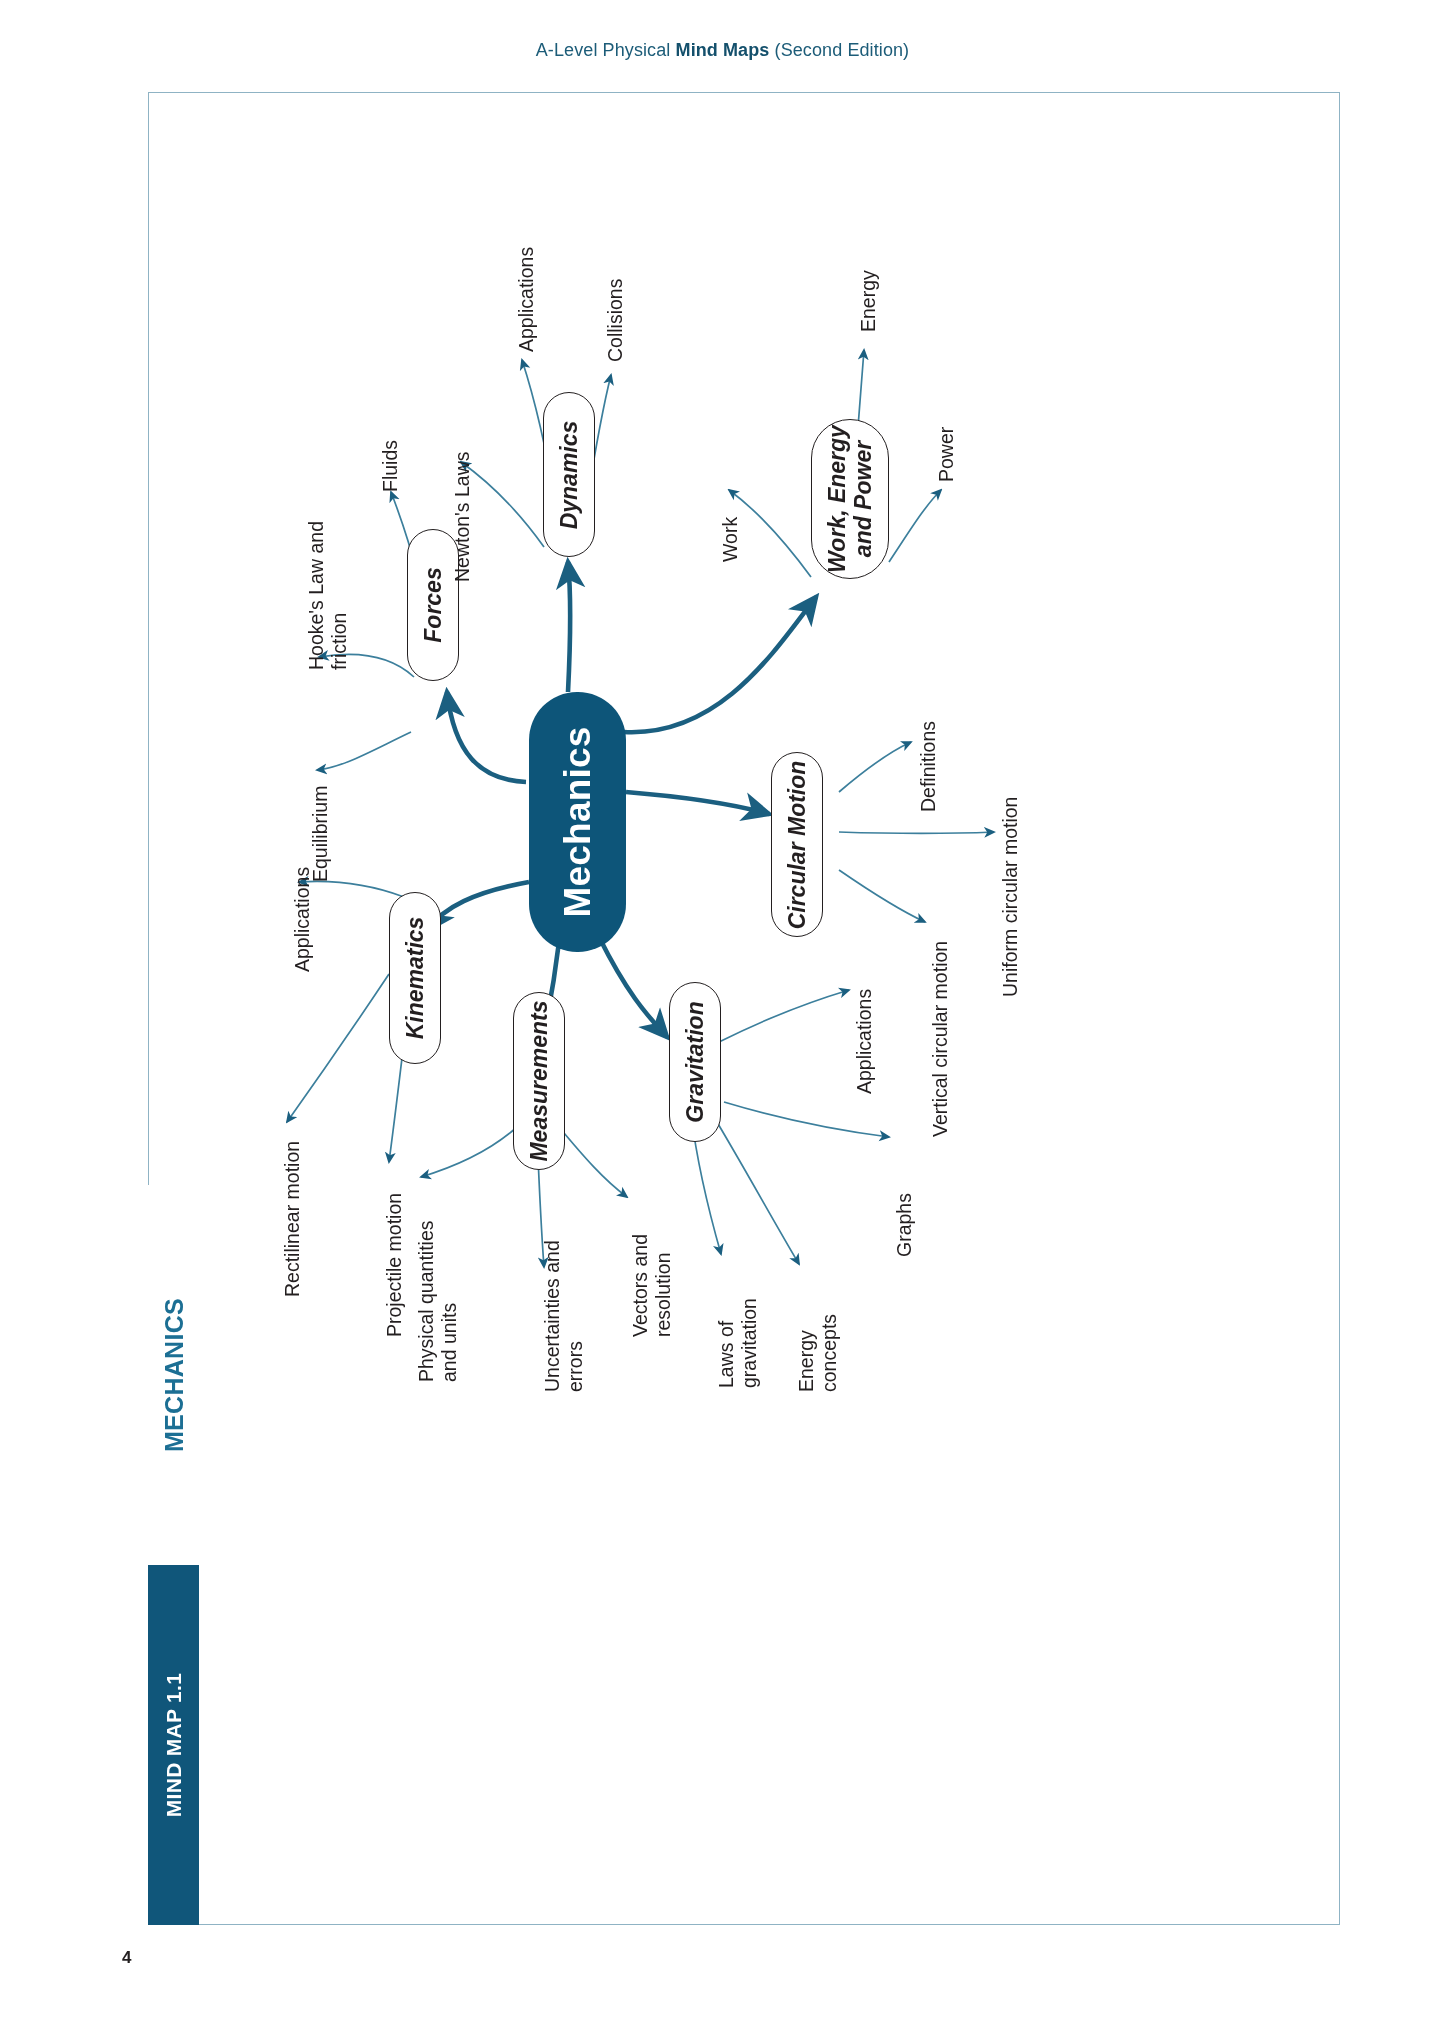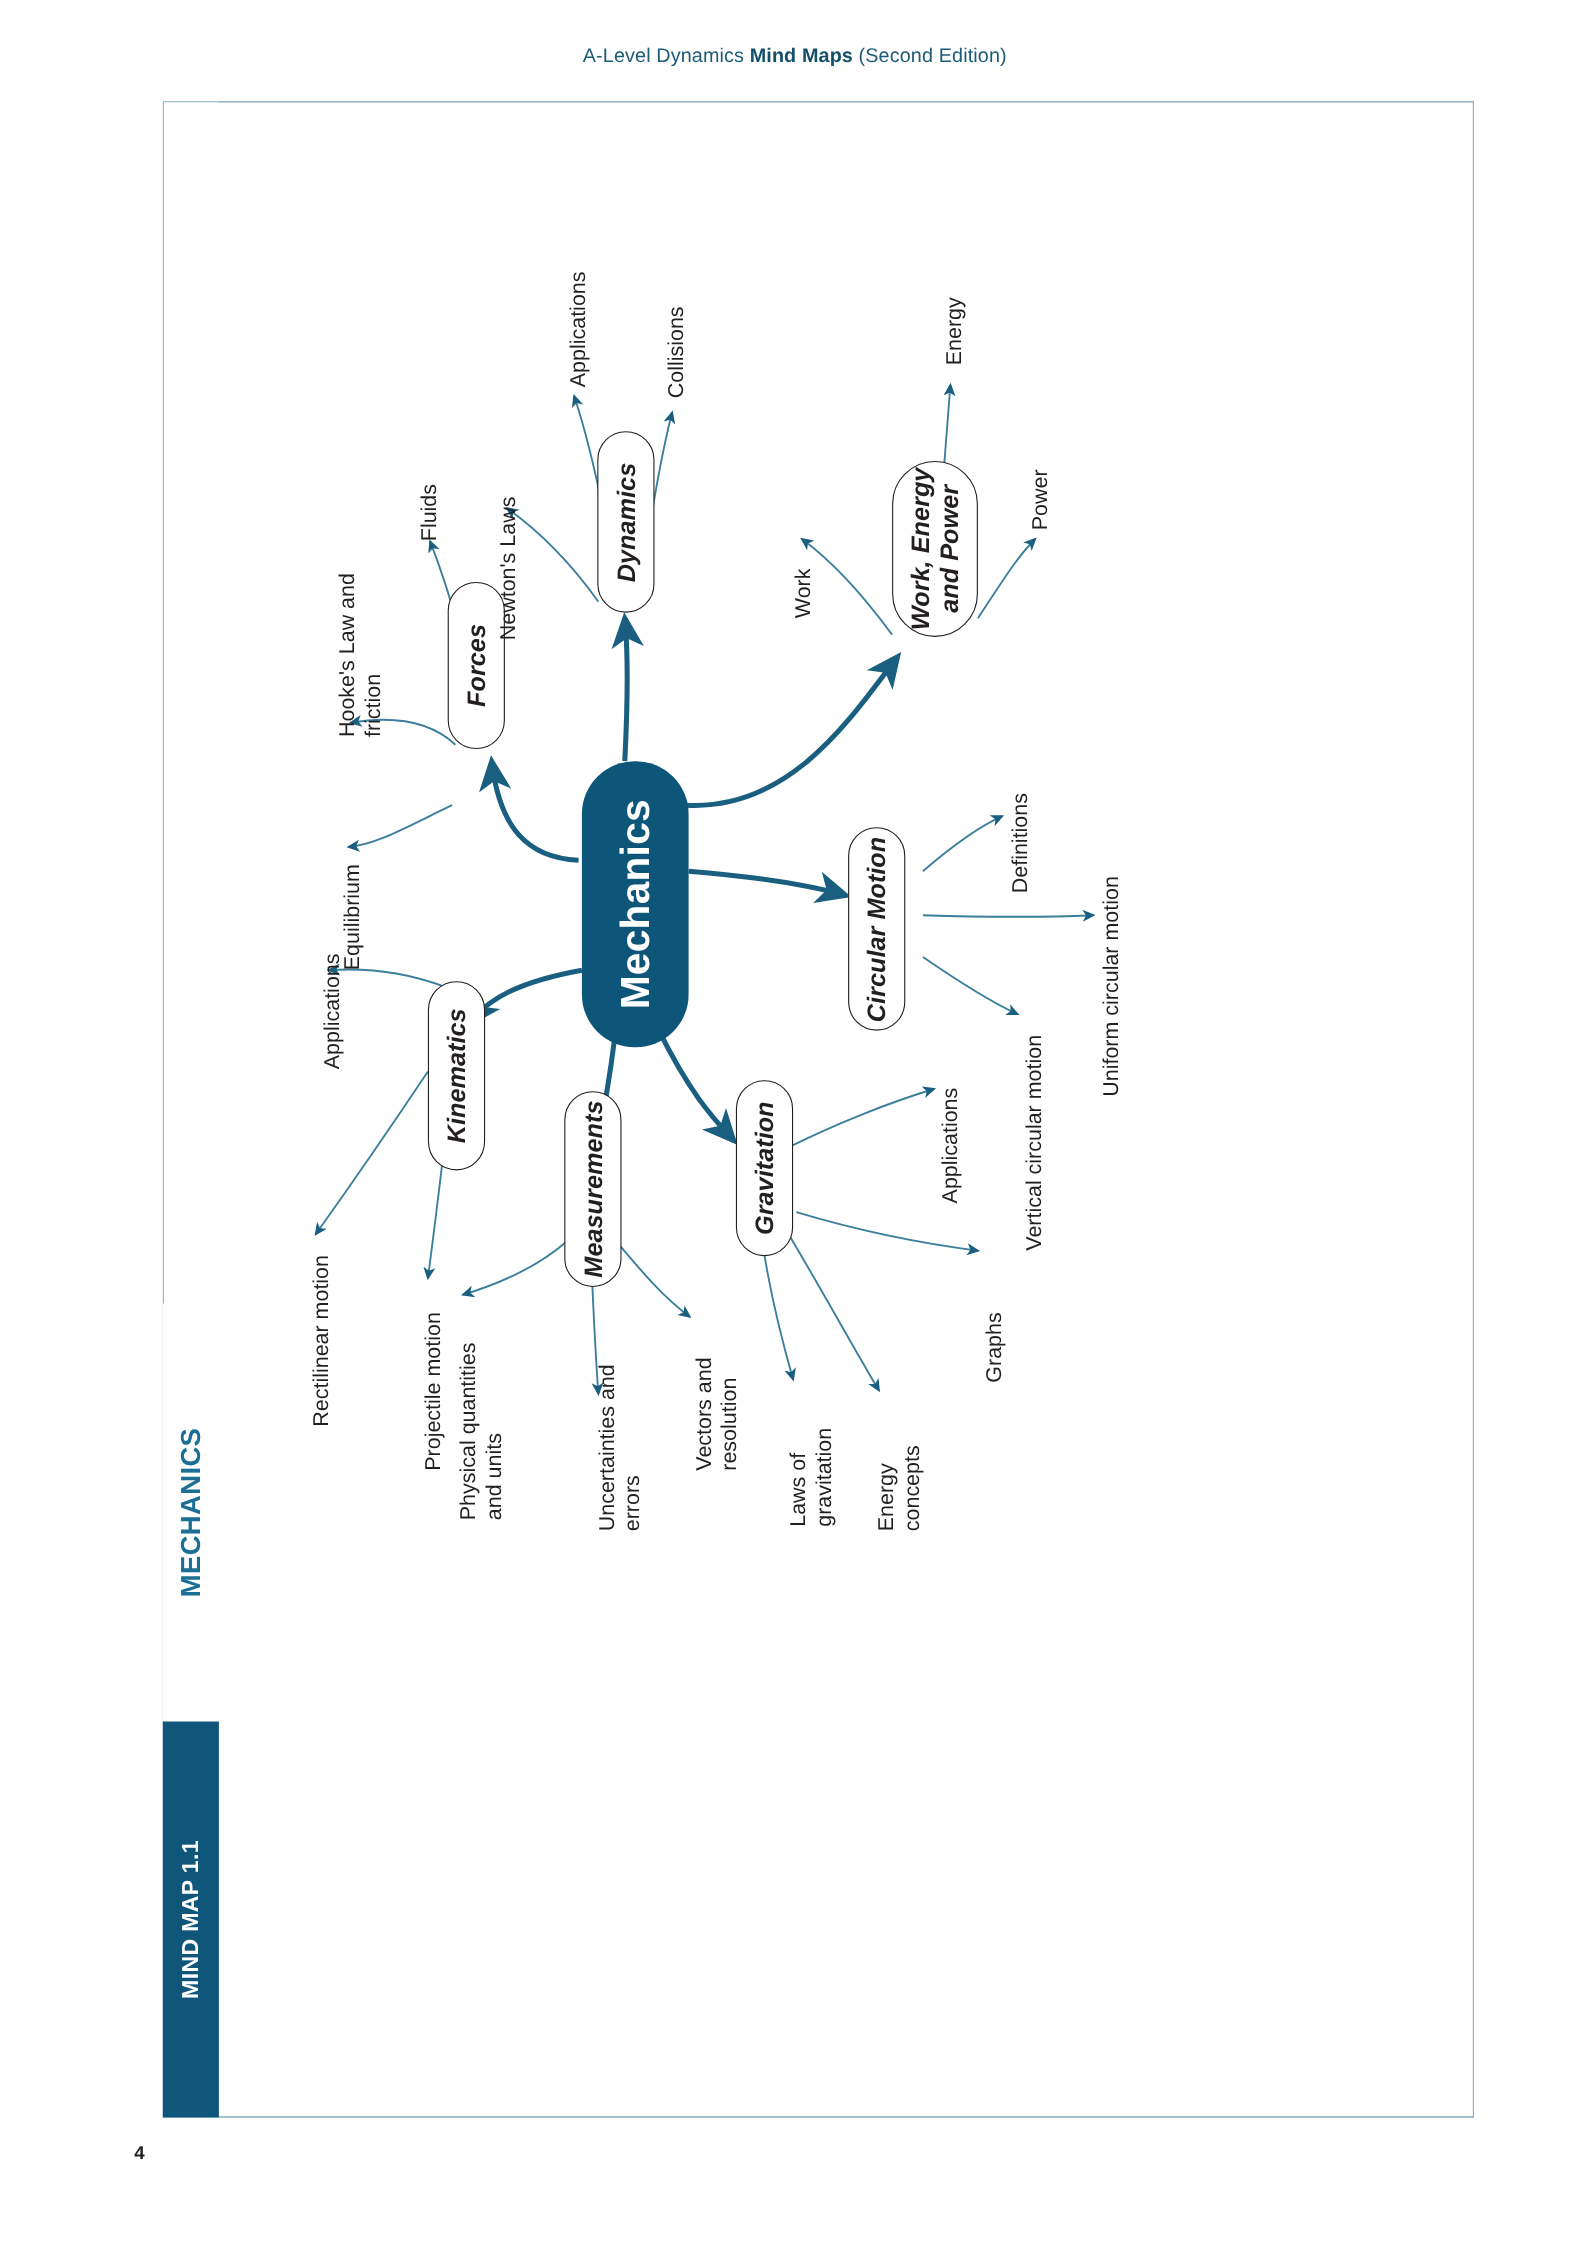--- a/index.html
+++ b/index.html
@@ -54,21 +54,21 @@
   .node-center{position:absolute;background:#0d5579;border-radius:48px;
         box-sizing:border-box;}
   .node-center > span{position:absolute;left:50%;top:50%;white-space:pre;
         transform:translate(-50%,-50%) rotate(-90deg);
         font-weight:bold;font-size:37px;color:#ffffff;letter-spacing:.2px;}
 </style>
 </head>
 <body>
 
 <div class="doc-header">
-  <span>A-Level Dynamics </span><span class="b">Mind Maps</span><span> (Second Edition)</span>
+  <span>A-Level Physical </span><span class="b">Mind Maps</span><span> (Second Edition)</span>
 </div>
 
 <div class="page-frame"></div>
 <div class="inner-frame"></div>
 
 <div class="tab-strip">
   <div class="tab-mechanics">
     <span>MECHANICS</span>
   </div>
   <div class="tab-mindmap">

